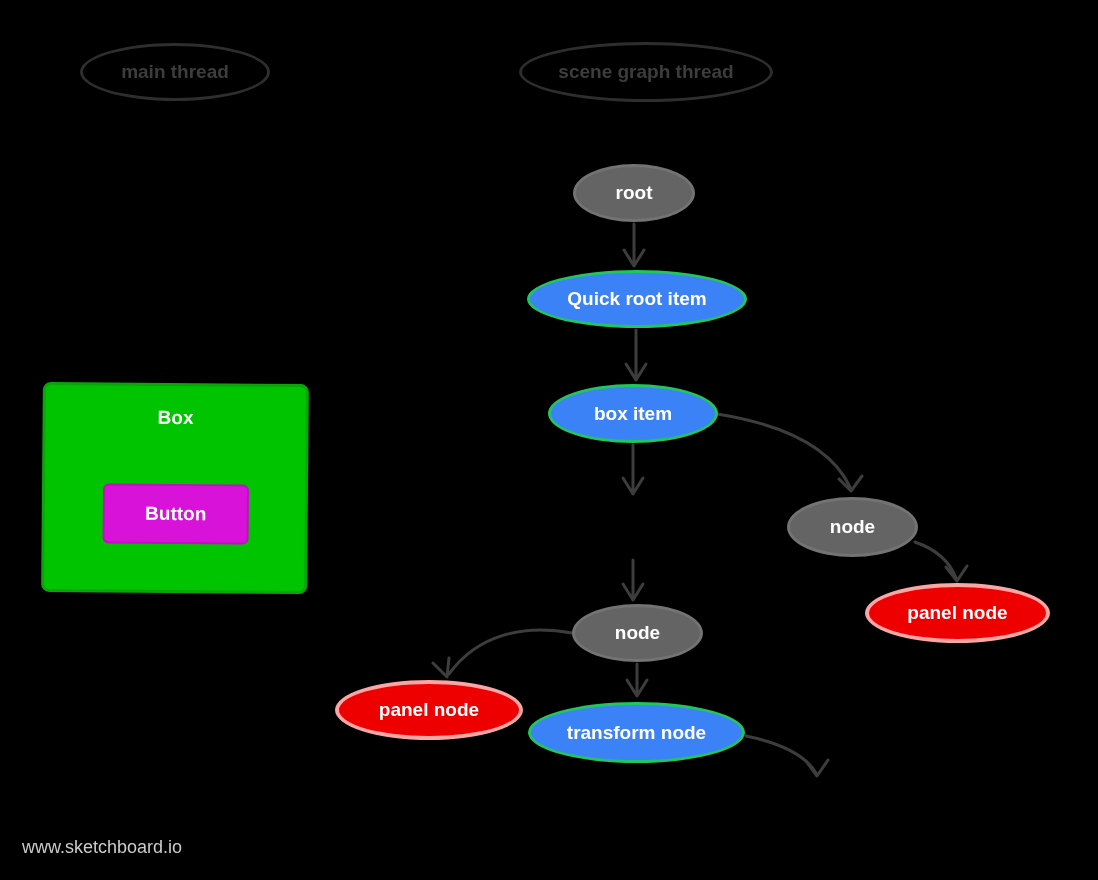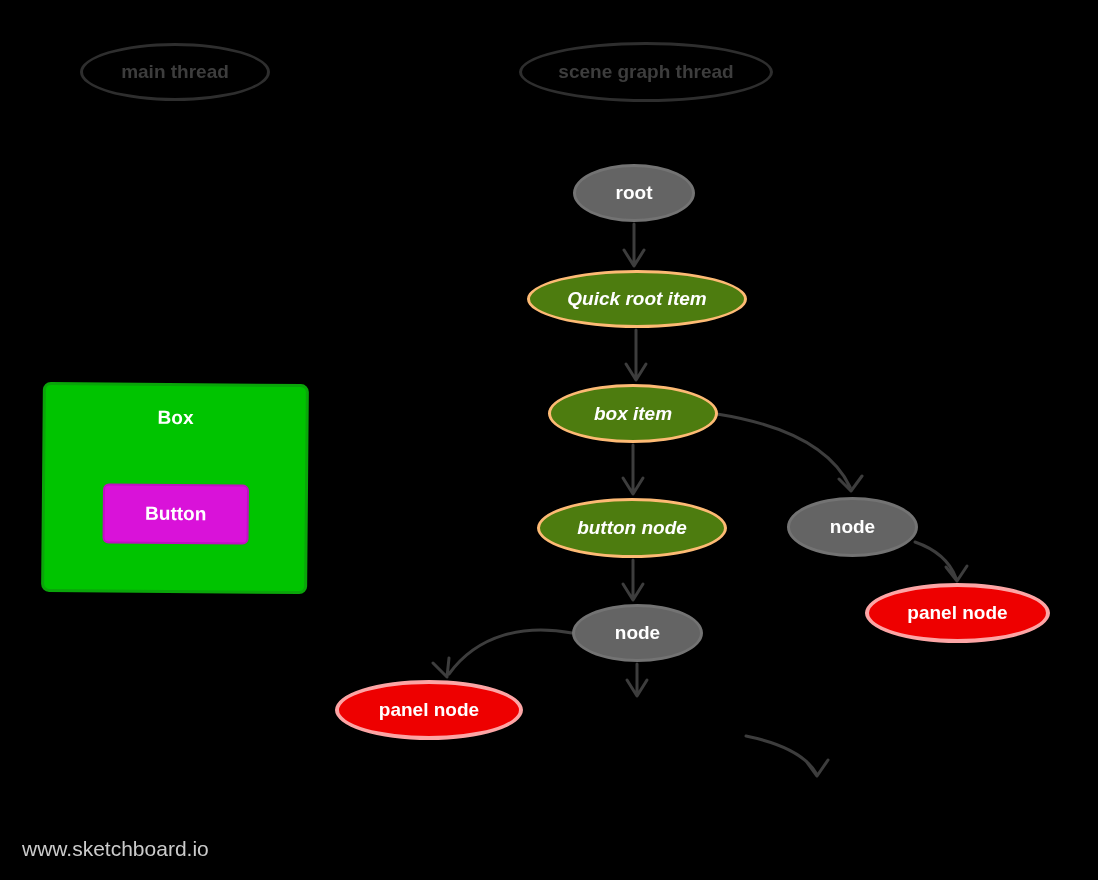--- a/index.html
+++ b/index.html
@@ -28,21 +28,21 @@
     display: flex;
     align-items: center;
     justify-content: center;
     color: #ffffff;
     font-weight: bold;
     font-size: 19px;
     box-sizing: border-box;
     text-align: left;
   }
   .node.gray { background: #646464; border: 3px solid #737373; }
-  .node.blue { background: #4d7c0f; border: 3px solid #fdba74; font-style: italic; }
+  .node.blue { background: #3b82f6; border: 3px solid #22c55e; }
   .node.red  { background: #ee0000; border: 4px solid #fca5a5; }
   .thread-ellipse {
     position: absolute;
     z-index: 2;
     border-radius: 50%;
     border: 3px solid #2e2e2e;
     background: transparent;
     color: #3d3d3d;
     font-weight: bold;
     font-size: 19px;
@@ -90,21 +90,21 @@
     color: #ffffff;
     font-weight: bold;
     font-size: 19px;
   }
   #watermark {
     position: absolute;
     z-index: 2;
     left: 22px;
     top: 837px;
     color: #cbcbcb;
-    font-size: 21px;
+    font-size: 18px;
     font-weight: normal;
   }
   
   #n-root            { left: 573px; top: 164px; width: 122px; height: 58px; }
   #n-quick-root-item { left: 527px; top: 270px; width: 220px; height: 58px; }
   #n-box-node        { left: 548px; top: 384px; width: 170px; height: 59px; }
   #n-button-node     { left: 537px; top: 498px; width: 190px; height: 60px; }
   #n-node-mid        { left: 572px; top: 604px; width: 131px; height: 58px; }
   #n-node-right      { left: 787px; top: 497px; width: 131px; height: 60px; }
   #n-panel-right     { left: 865px; top: 583px; width: 185px; height: 60px; }
@@ -163,31 +163,31 @@
 
   <div id="n-root" class="node gray">
     <span>root</span>
   </div>
   <div id="n-quick-root-item" class="node blue">
     <span>Quick root item</span>
   </div>
   <div id="n-box-node" class="node blue">
     <span>box item</span>
   </div>
-  <div id="n-button-node" class="node blue">
-    <span>button node</span>
-  </div>
   <div id="n-node-mid" class="node gray">
     <span>node</span>
   </div>
   <div id="n-node-right" class="node gray">
     <span>node</span>
   </div>
   <div id="n-panel-right" class="node red">
     <span>panel node</span>
   </div>
   <div id="n-panel-left" class="node red">
     <span>panel node</span>
   </div>
+  <div id="n-transform-node" class="node blue">
+    <span>transform node</span>
+  </div>
 
   <div id="watermark">www.sketchboard.io</div>
 
 </div>
 
 </body></html>

